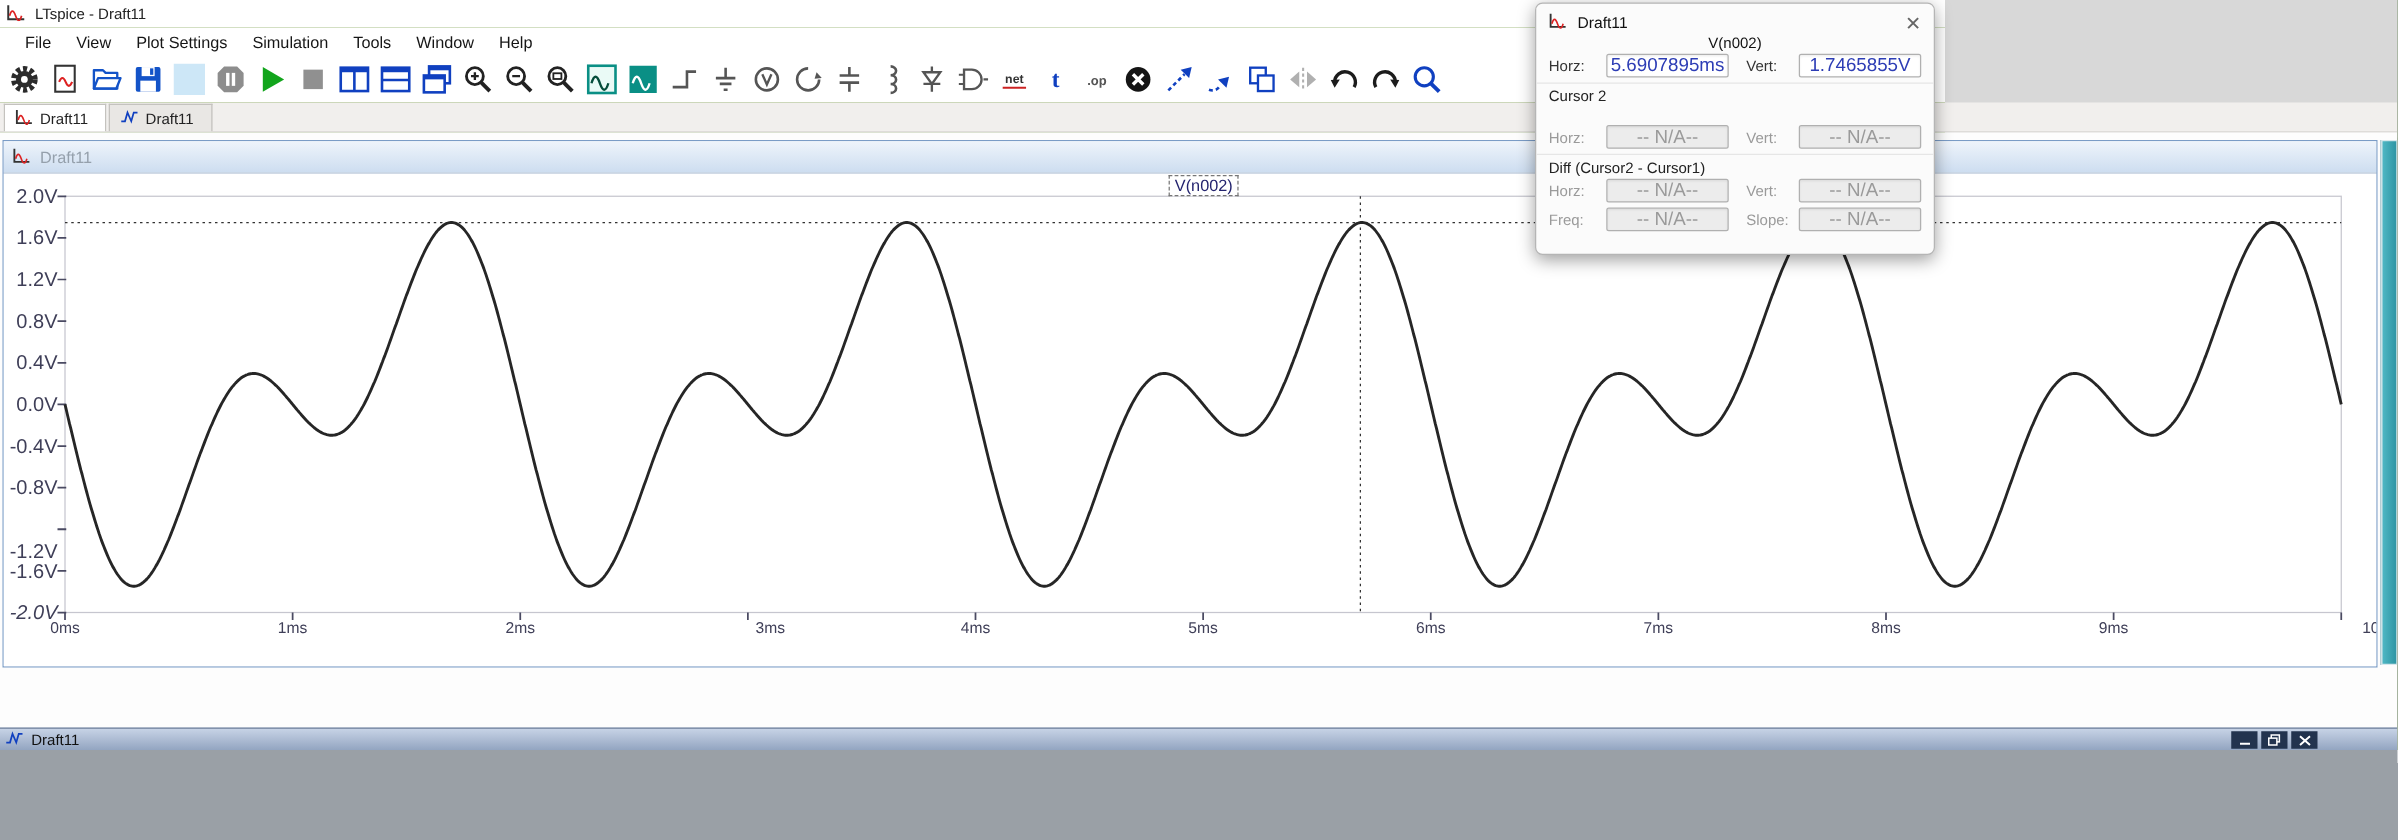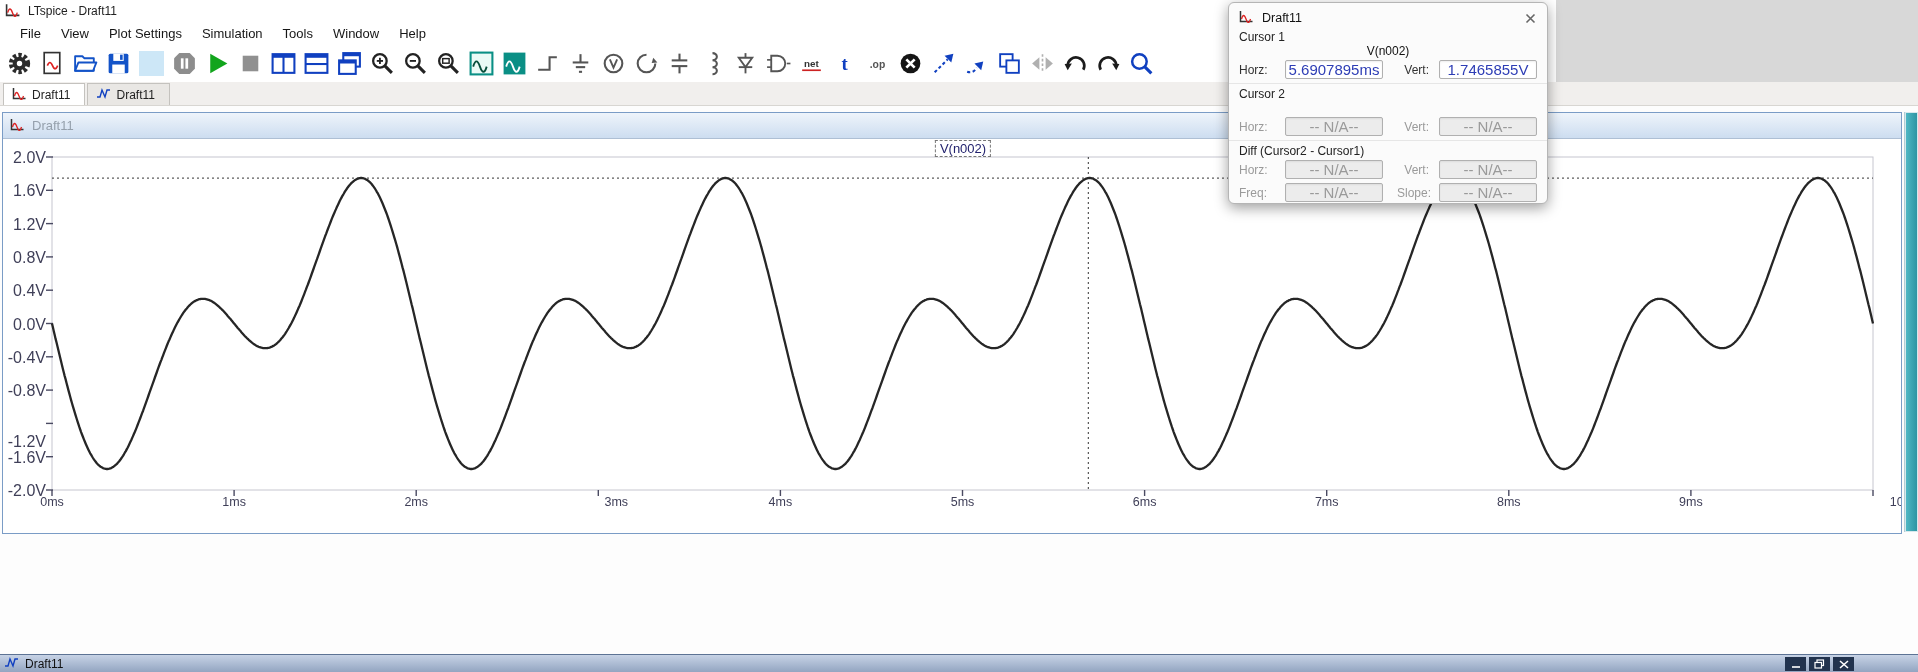--- a/index.html
+++ b/index.html
@@ -1,18 +1,18 @@
 <!DOCTYPE html>
 <html><head>
 <meta charset="utf-8">
 <style>
   *{margin:0;padding:0;box-sizing:border-box}
   html,body{background:#9aa0a6}
   body{font-family:"Liberation Sans",sans-serif}
-  .app{position:relative;width:1918px;height:672px;background:#4d7c0f;overflow:hidden;color:#111;font-size:13px}
+  .app{position:relative;width:1918px;height:600px;background:#4d7c0f;overflow:hidden;color:#111;font-size:13px}
 
   
   .titlebar{position:absolute;top:0;left:0;right:0;height:22px;background:#fff;display:flex;align-items:center;gap:7px;padding-left:5px}
   .title-text{font-size:12px;color:#222}
   .menubar{position:absolute;top:22px;left:0;right:0;height:22px;background:#fff;display:flex;align-items:flex-end;padding-left:10px}
   .menu-item{padding:3px 10px;font-size:13px;color:#161616;cursor:default}
   .toolbar{position:absolute;top:44px;left:0;right:0;height:38px;background:#fff;display:flex;align-items:center;gap:2px;padding-left:4px}
   .tbi{width:31px;height:31px;display:flex;align-items:center;justify-content:center}
   .spacer-box{width:25px;height:25px;background:#cde7f7;display:block}
   .tabbar{position:absolute;top:82px;left:0;right:0;height:24px;background:#f1efed;border-bottom:1px solid #d8d6d2;display:flex;align-items:flex-end;padding-left:3px}
@@ -37,21 +37,21 @@
   
   .cursor-dialog{position:absolute;left:1228px;top:2px;width:320px;height:202px;background:#fbfbfb;border:1px solid #b5b5b5;border-radius:6px;box-shadow:0 4px 14px rgba(0,0,0,.38);z-index:50;overflow:hidden}
   .cd-title{height:24px;display:flex;align-items:center;gap:8px;padding:6px 10px 0 10px}
   .cd-title-text{flex:1;font-size:12.5px;color:#111}
   .cd-close{width:14px;height:14px;display:flex;align-items:center;justify-content:center;cursor:default}
   .cd-section{font-size:12px;color:#222;padding:3px 10px 0}
   .cd-section.gray-top{border-top:1px solid #e6e6e6;margin-top:2px}
   .cd-trace{height:14px;text-align:center;font-size:12px;color:#111}
   .cd-row{display:flex;align-items:center;padding:2px 10px;gap:8px;height:23px}
   .cd-lab{width:38px;font-size:12px;color:#333}
-  .cd-lab.second{width:34px;margin-left:6px;text-align:right;padding-right:2px}
+  .cd-lab.second{width:34px;margin-left:6px;padding-right:2px}
   .cd-val{flex:1;height:19px;border:1px solid #b0b0b0;border-radius:2px;background:#fff;display:flex;align-items:center;justify-content:center;font-size:15px;color:#2d3db5;box-shadow:inset 0 1px 2px rgba(0,0,0,.07)}
   .cd-row.gray .cd-lab{color:#9a9a9a}
   .cd-row.gray .cd-val{background:#ececec;color:#9a9a9a}
 
   
   .bottom-bar{position:absolute;left:0;right:0;bottom:0;height:18px;background:linear-gradient(#c7d3e6,#93a5c1);border-top:1px solid #5d7394;display:flex;align-items:center;gap:6px;padding-left:4px;z-index:10}
   .bb-title{font-size:12px;color:#101010}
   .bb-buttons{position:absolute;right:64px;top:2px;display:flex;gap:3px}
   .bb-btn{width:21px;height:14px;background:#22334e;display:flex;align-items:center;justify-content:center}
 </style>
@@ -373,21 +373,21 @@
             <div class="ytick" style="top: 10px;">2.0V</div>
             <div class="ytick" style="top: 43.3px;">1.6V</div>
             <div class="ytick" style="top: 76.6px;">1.2V</div>
             <div class="ytick" style="top: 109.9px;">0.8V</div>
             <div class="ytick" style="top: 143.2px;">0.4V</div>
             <div class="ytick" style="top: 176.5px;">0.0V</div>
             <div class="ytick" style="top: 209.8px;">-0.4V</div>
             <div class="ytick" style="top: 243.1px;">-0.8V</div>
             <div class="ytick" style="top: 294px;">-1.2V</div>
             <div class="ytick" style="top: 309.7px;">-1.6V</div>
-            <div class="ytick" style="top: 343px;">-2.0V</div>
+            <div class="ytick" style="top: 343px; font-style: italic;">-2.0V</div>
           </div>
         <div id="x-labels">
             <div class="xtick" style="left: 49px;">0ms</div>
             <div class="xtick" style="left: 231.1px;">1ms</div>
             <div class="xtick" style="left: 413.2px;">2ms</div>
             <div class="xtick" style="left: 595.3px; margin-left: 18px;">3ms</div>
             <div class="xtick" style="left: 777.4px;">4ms</div>
             <div class="xtick" style="left: 959.5px; text-align: right;">5ms</div>
             <div class="xtick" style="left: 1141.6px;">6ms</div>
             <div class="xtick" style="left: 1323.7px;">7ms</div>
@@ -410,21 +410,20 @@
             <path d="M1.5 1 v10.5 h12" stroke="#333" stroke-width="1.5" fill="none"></path>
             <path d="M2.5 9 q2 -7 4.5 0 t4.5 0" stroke="#d22" stroke-width="1.3" fill="none"></path>
           </svg></span>
       <span class="cd-title-text">Draft11</span>
       <span class="cd-close">
           <svg width="11" height="11" viewBox="0 0 11 11">
             <path d="M1.5 1.5 L9.5 9.5 M9.5 1.5 L1.5 9.5" stroke="#666" stroke-width="1.6"></path>
           </svg>
         </span>
     </div>
-    <div class="cd-section">Cursor 1</div>
     <div class="cd-trace">V(n002)</div>
     <div class="cd-row">
       <span class="cd-lab">Horz:</span>
       <span class="cd-val">5.6907895ms</span>
       <span class="cd-lab second">Vert:</span>
       <span class="cd-val">1.7465855V</span>
     </div>
     <div class="cd-section gray-top">Cursor 2</div>
     <div class="cd-trace"></div>
     <div class="cd-row gray">

